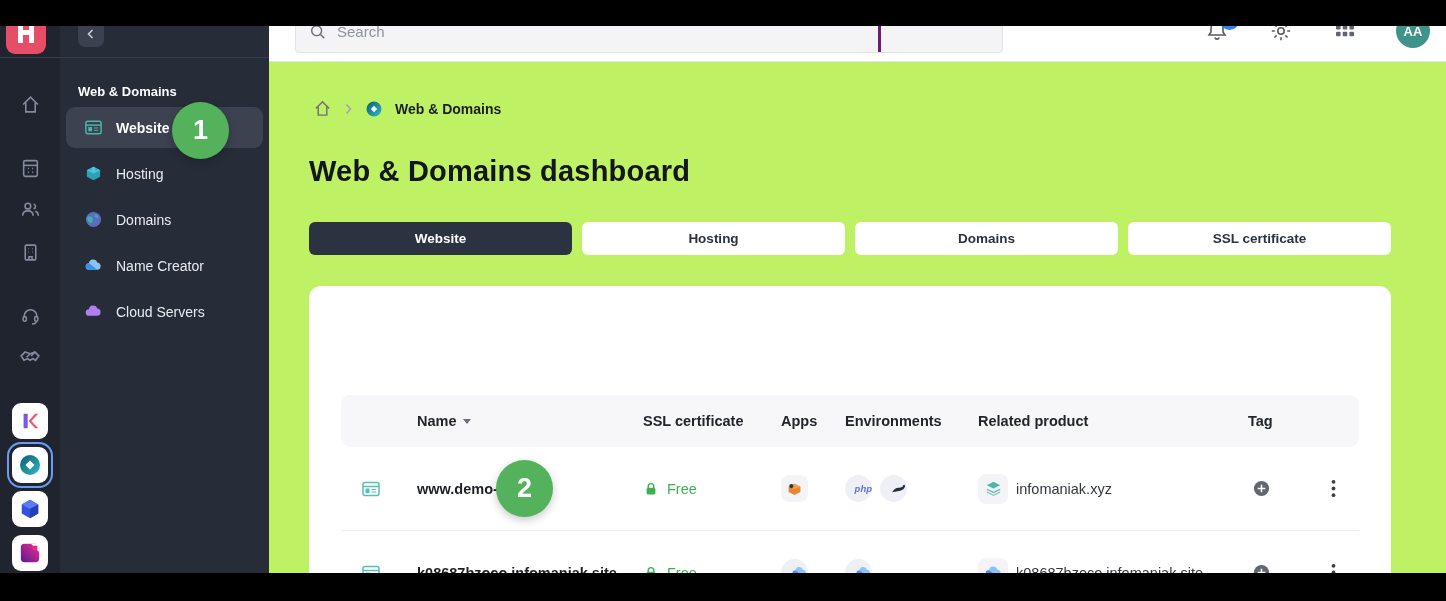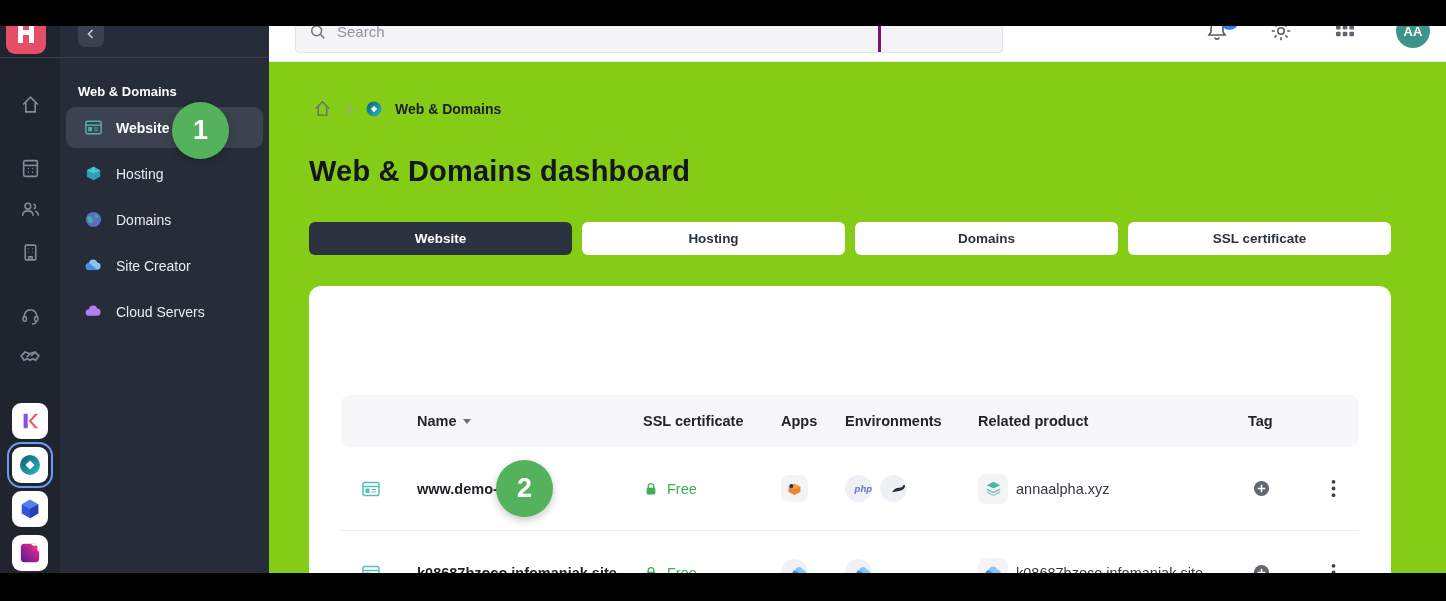--- a/index.html
+++ b/index.html
@@ -25,21 +25,21 @@
   .back-btn { position:absolute; left:18px; top:21px; width:26px; height:26px; background:#3c4150; border:none; border-radius:7px; display:flex; align-items:center; justify-content:center; cursor:pointer; }
   .section-title { position:absolute; left:18px; top:84px; font-size:13px; font-weight:bold; color:#fff; }
   .menu { position:absolute; left:6px; top:107px; width:197px; list-style:none; }
   .menu li { height:41px; margin-bottom:5px; display:flex; align-items:center; padding-left:18px; border-radius:9px; cursor:pointer; }
   .menu li.active { background:#3c4250; }
   .menu li .mi { width:19px; height:19px; margin-right:13px; flex:0 0 19px; }
   .menu li span.lbl { color:#e9ebf1; font-size:14px; }
   .menu li.active span.lbl { font-weight:bold; color:#fff; }
 
   
-  .content { position:absolute; left:269px; top:0; width:1177px; height:573px; background:#84cc16; z-index:4; }
+  .content { position:absolute; left:269px; top:0; width:1177px; height:573px; background:#bef264; z-index:4; }
   .topbar { position:absolute; left:0; top:0; width:1177px; height:62px; background:#fff; border-bottom:1px solid #e4e6ef; }
   .search-field { position:absolute; left:26px; top:10px; width:708px; height:43px; background:#f4f4f6; border:1px solid #e2e2e7; border-radius:4px; display:flex; align-items:center; }
   .search-field input { flex:1; border:none; outline:none; background:transparent; font-size:15px; color:#3c4048; margin-left:10px; font-family:"Liberation Sans", sans-serif; }
   .search-field input::placeholder { color:#8d929c; }
   .mag { margin-left:13px; flex:0 0 18px; }
   .scope { width:124px; height:100%; border-left:3px solid #701a75; display:flex; justify-content:space-between; padding:0 16px; cursor:pointer; }
   .scope .scope-val { color:#6b7079; font-size:15px; }
   .caret-down { width:0; height:0; border-left:5px solid transparent; border-right:5px solid transparent; border-top:6px solid #6b7079; }
   .top-actions { position:absolute; right:0; top:0; height:62px; display:flex; align-items:center; }
   .ta-btn { position:relative; background:none; border:none; cursor:pointer; width:26px; height:26px; margin-right:38px; display:flex; align-items:center; justify-content:center; }
@@ -214,21 +214,21 @@
             <path d="M4 7c2-1 4 0 5 2s0 4-2 5c-2-1-3.5-3-3.6-5.5z" fill="#35b5a5"></path>
             <path d="M12 4.5c2 .5 3 2 3.2 3.5-1.5.5-3-.2-3.8-1.5z" fill="#35b5a5"></path>
           </svg>
         <span class="lbl">Domains</span>
       </li>
       <li>
         <svg class="mi" viewBox="0 0 20 20">
             <path d="M5.5 14.5a3.5 3.5 0 01-.4-7A4.6 4.6 0 0114 6.8a3.6 3.6 0 01-.8 7.7z" fill="#8ec2f2"></path>
             <path d="M5.5 14.5a3.5 3.5 0 01-.4-7c.3 0 4 2.5 8.9 7z" fill="#3d8fe8"></path>
           </svg>
-        <span class="lbl">Site Creator</span>
+        <span class="lbl">Name Creator</span>
       </li>
       <li>
         <svg class="mi" viewBox="0 0 20 20">
             <path d="M5.5 14.5a3.5 3.5 0 01-.4-7A4.6 4.6 0 0114 6.8a3.6 3.6 0 01-.8 7.7z" fill="#b07ff2"></path>
           </svg>
         <span class="lbl">Cloud Servers</span>
       </li>
     </ul>
   </nav>
 
@@ -374,21 +374,21 @@
           <div class="cell">
             <span class="mini-sq">
               <svg width="19" height="19" viewBox="0 0 20 20">
                   <g fill="#4db6ac">
                     <path d="M10 3l7 3.5-7 3.5L3 6.5z"></path>
                     <path d="M3 10l7 3.5 7-3.5v1.5L10 15 3 11.5z" opacity=".85"></path>
                     <path d="M3 13l7 3.5 7-3.5v1.5L10 18 3 14.5z" opacity=".7"></path>
                   </g>
                 </svg>
             </span>
-            <span class="rel-txt">annaalpha.xyz</span>
+            <span class="rel-txt">infomaniak.xyz</span>
           </div>
           <div class="cell">
             <button class="icon-btn">
               <svg width="19" height="19" viewBox="0 0 20 20">
                   <circle cx="10" cy="10" r="8" fill="#62676f"></circle>
                   <path d="M10 6v8M6 10h8" stroke="#fff" stroke-width="1.6"></path>
                 </svg>
             </button>
           </div>
           <div class="cell c-icon">

